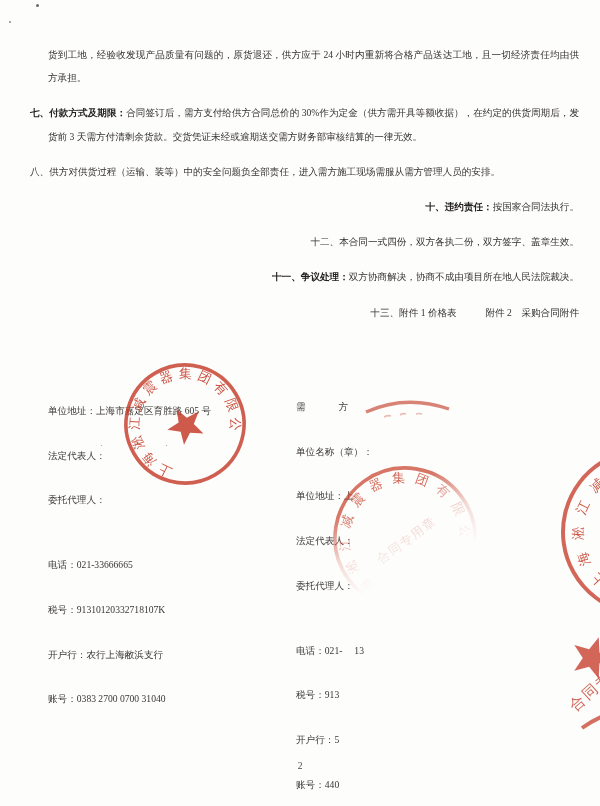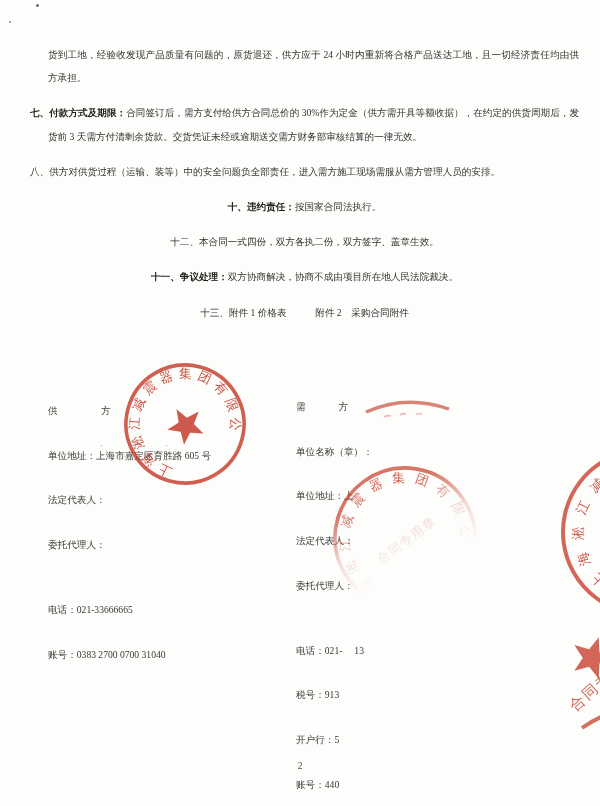--- a/index.html
+++ b/index.html
@@ -6,21 +6,21 @@
   body{width:600px;height:806px;overflow:hidden;background:#fdfdfc;
        font-family:"Liberation Serif","DejaVu Serif",serif;color:#34312d;}
   .page{position:relative;width:600px;height:806px;overflow:hidden;background:#fdfdfc;}
 
   
   .doc{position:absolute;left:30px;top:31px;width:549px;
        font-size:9.6px;line-height:23.2px;text-align:justify;color:#35322e;}
   .doc p{margin:12px 0 3px 0;}
   .doc p.cont{padding-left:18px;margin-bottom:7px;}
   .doc p.hang{padding-left:18px;text-indent:-18px;}
-  .doc p.oneline{text-align:center;}
+  .doc p.oneline{text-align:right;}
   .lead-bold{font-weight:bold;color:#23201d;}
 
   
   .sig{position:absolute;font-size:9.6px;color:#3a3733;white-space:pre;}
   .sig div{line-height:22.7px;}
   .sig .party-title{letter-spacing:1px;color:#45423d;}
   .sig .gap{margin-top:20px;}
   .sig-left{left:48px;top:378px;}
   .sig-right{left:296px;top:374px;}
 
@@ -57,25 +57,26 @@
     <p class="cont"><span>货到工地，经验收发现产品质量有问题的，原货退还，供方应于 24 小时内重新将合格产品送达工地，且一切经济责任均由供方承担。</span></p>
     <p class="hang"><span class="lead-bold">七、付款方式及期限：</span><span>合同签订后，需方支付给供方合同总价的 30%作为定金（供方需开具等额收据），在约定的供货周期后，发货前 3 天需方付清剩余货款。交货凭证未经或逾期送交需方财务部审核结算的一律无效。</span></p>
     <p class="hang"><span>八、</span><span>供方对供货过程（运输、装等）中的安全问题负全部责任，进入需方施工现场需服从需方管理人员的安排。</span></p>
     <p class="hang oneline"><span class="lead-bold">十、违约责任：</span><span>按国家合同法执行。</span></p>
     <p class="hang oneline"><span>十二、</span><span>本合同一式四份，双方各执二份，双方签字、盖章生效。</span></p>
     <p class="hang oneline"><span class="lead-bold">十一、争议处理：</span><span>双方协商解决，协商不成由项目所在地人民法院裁决。</span></p>
     <p class="hang oneline"><span>十三、</span><span>附件 1 价格表　　　附件 2　采购合同附件</span></p>
   </div>
 
   <div class="sig sig-left">
-    <div class="party-title">供　　　　方</div>
     <div>单位地址：上海市嘉定区育胜路 605 号</div>
     <div>法定代表人：</div>
     <div>委托代理人：</div>
     <div class="gap">电话：021-33666665</div>
+    <div>税号：91310120332718107K</div>
+    <div>开户行：农行上海敝浜支行</div>
     <div>账号：0383 2700 0700 31040</div>
   </div>
 
   <div class="sig sig-right">
     <div class="party-title">需　　　方</div>
     <div>单位名称（章）：</div>
     <div>单位地址：上</div>
     <div>法定代表人：</div>
     <div>委托代理人：</div>
     <div class="gap">电话：021-　 13</div>

